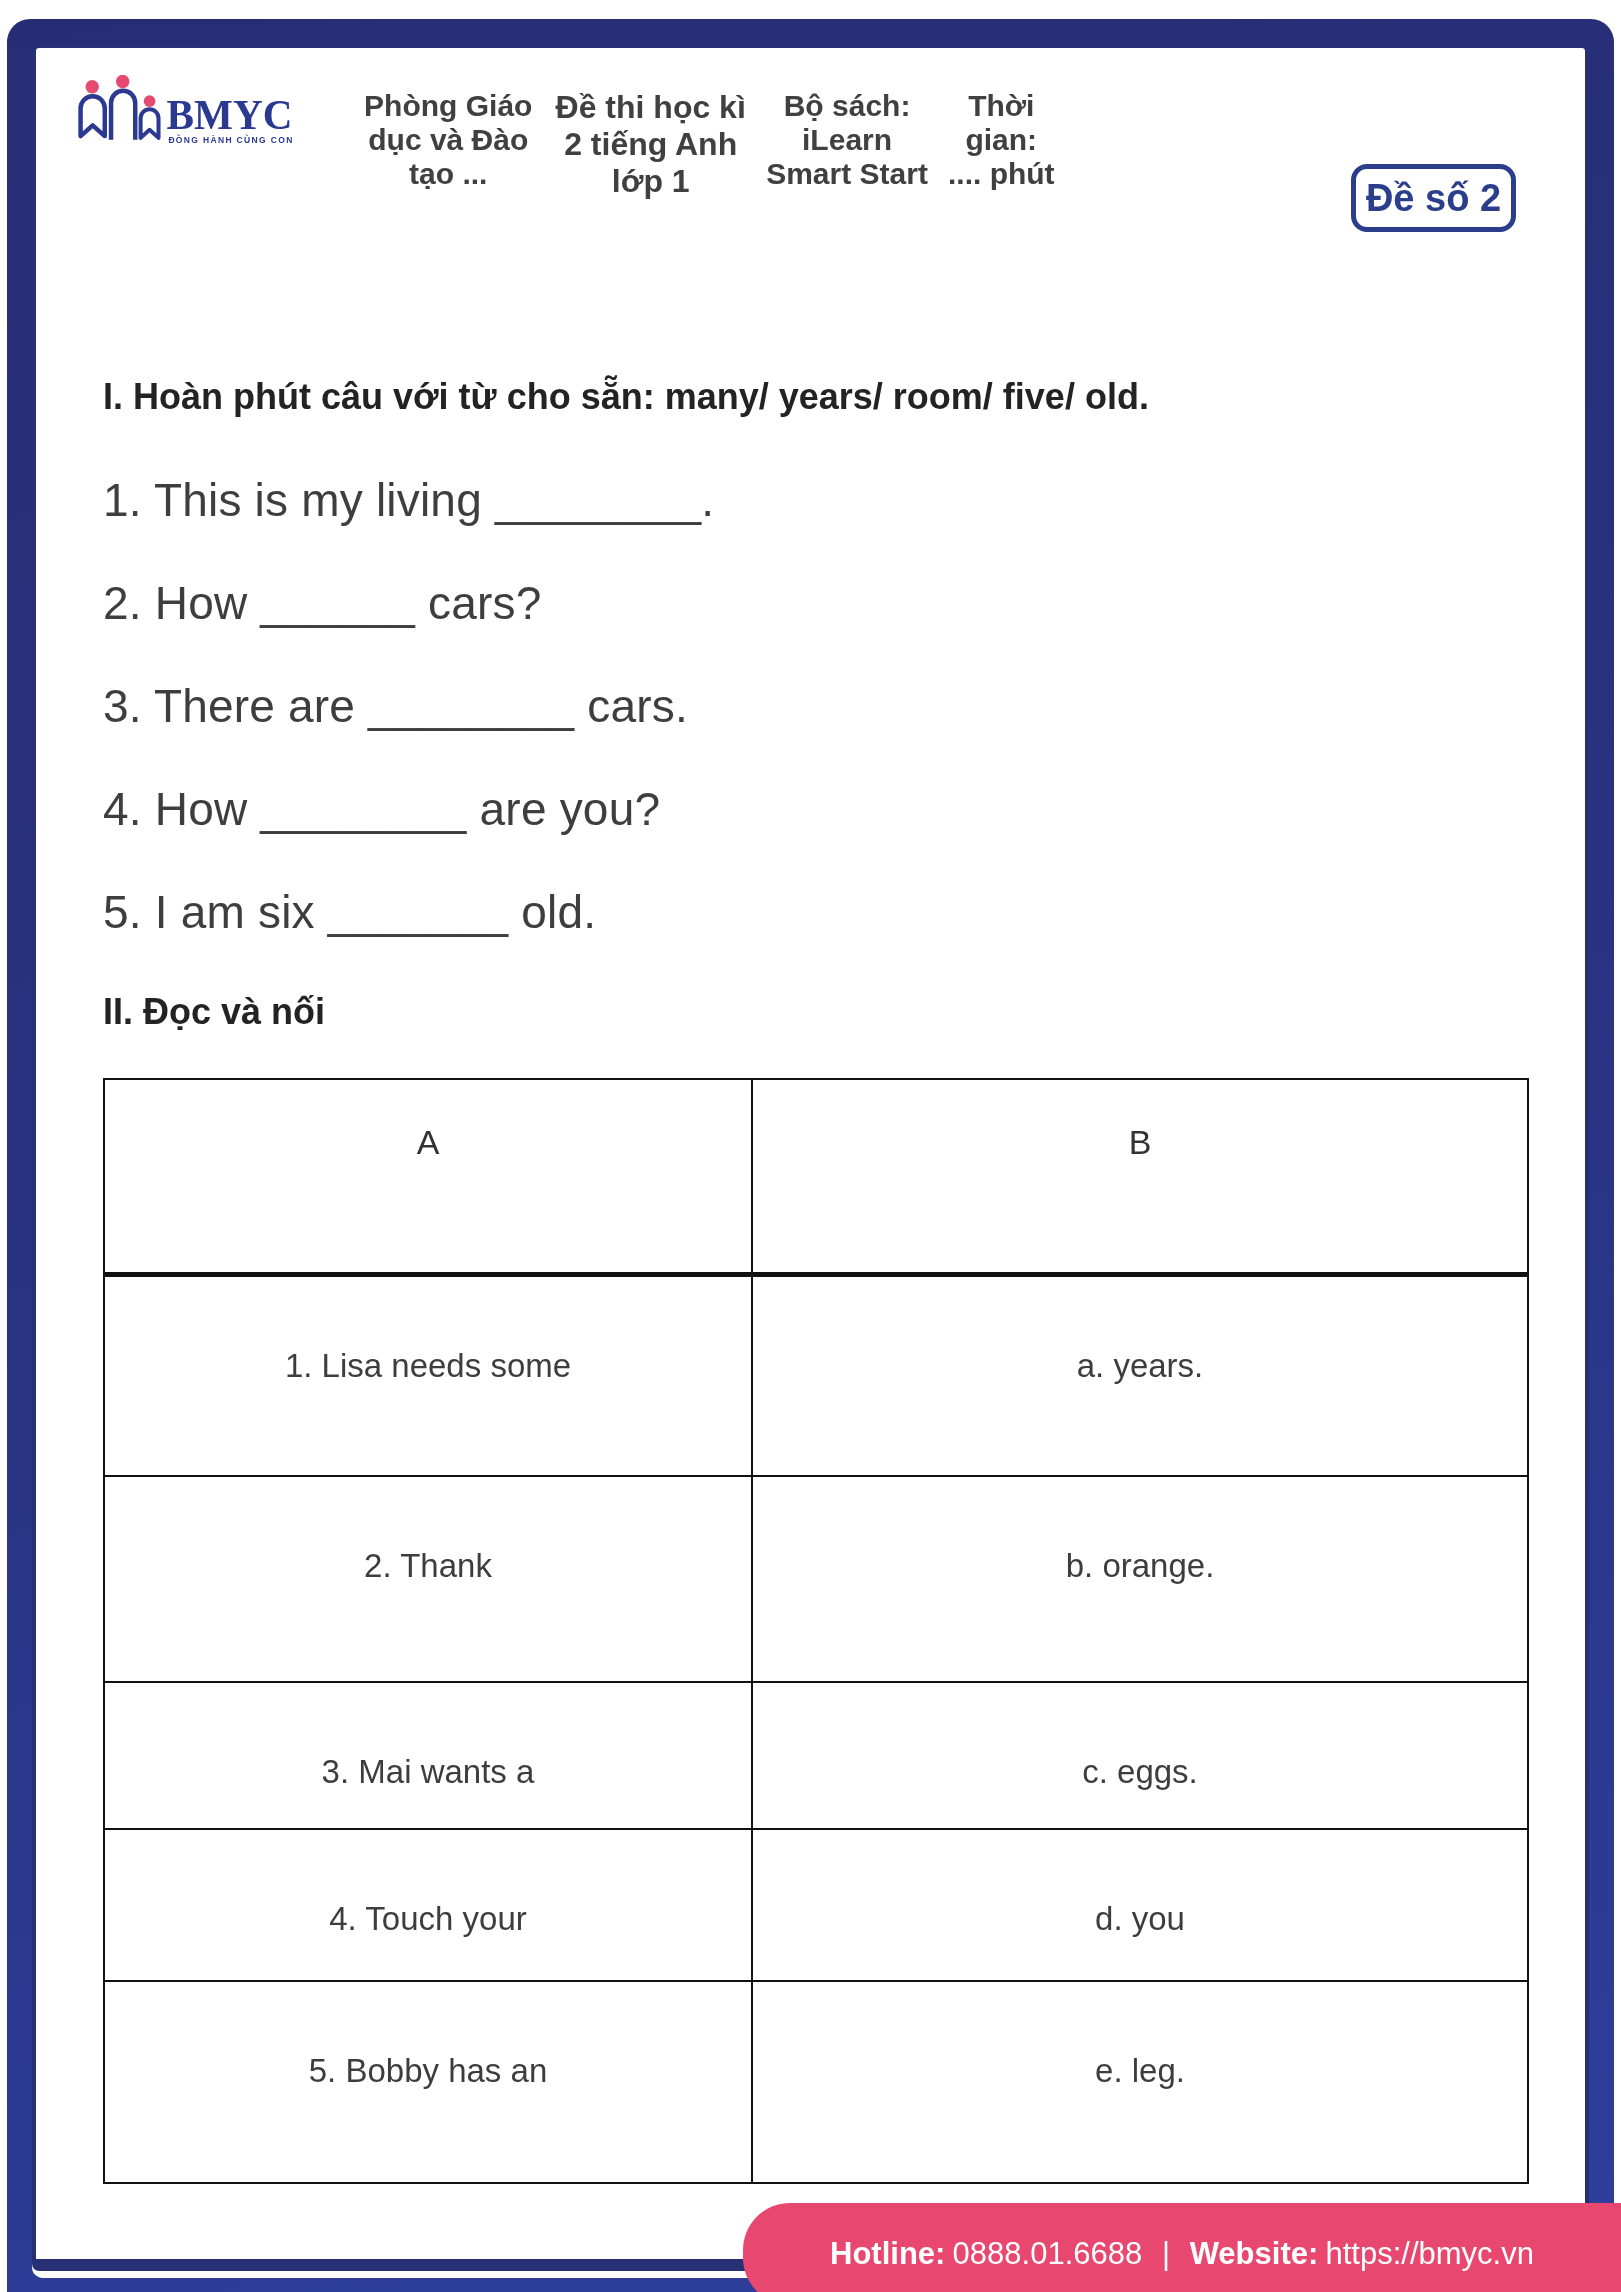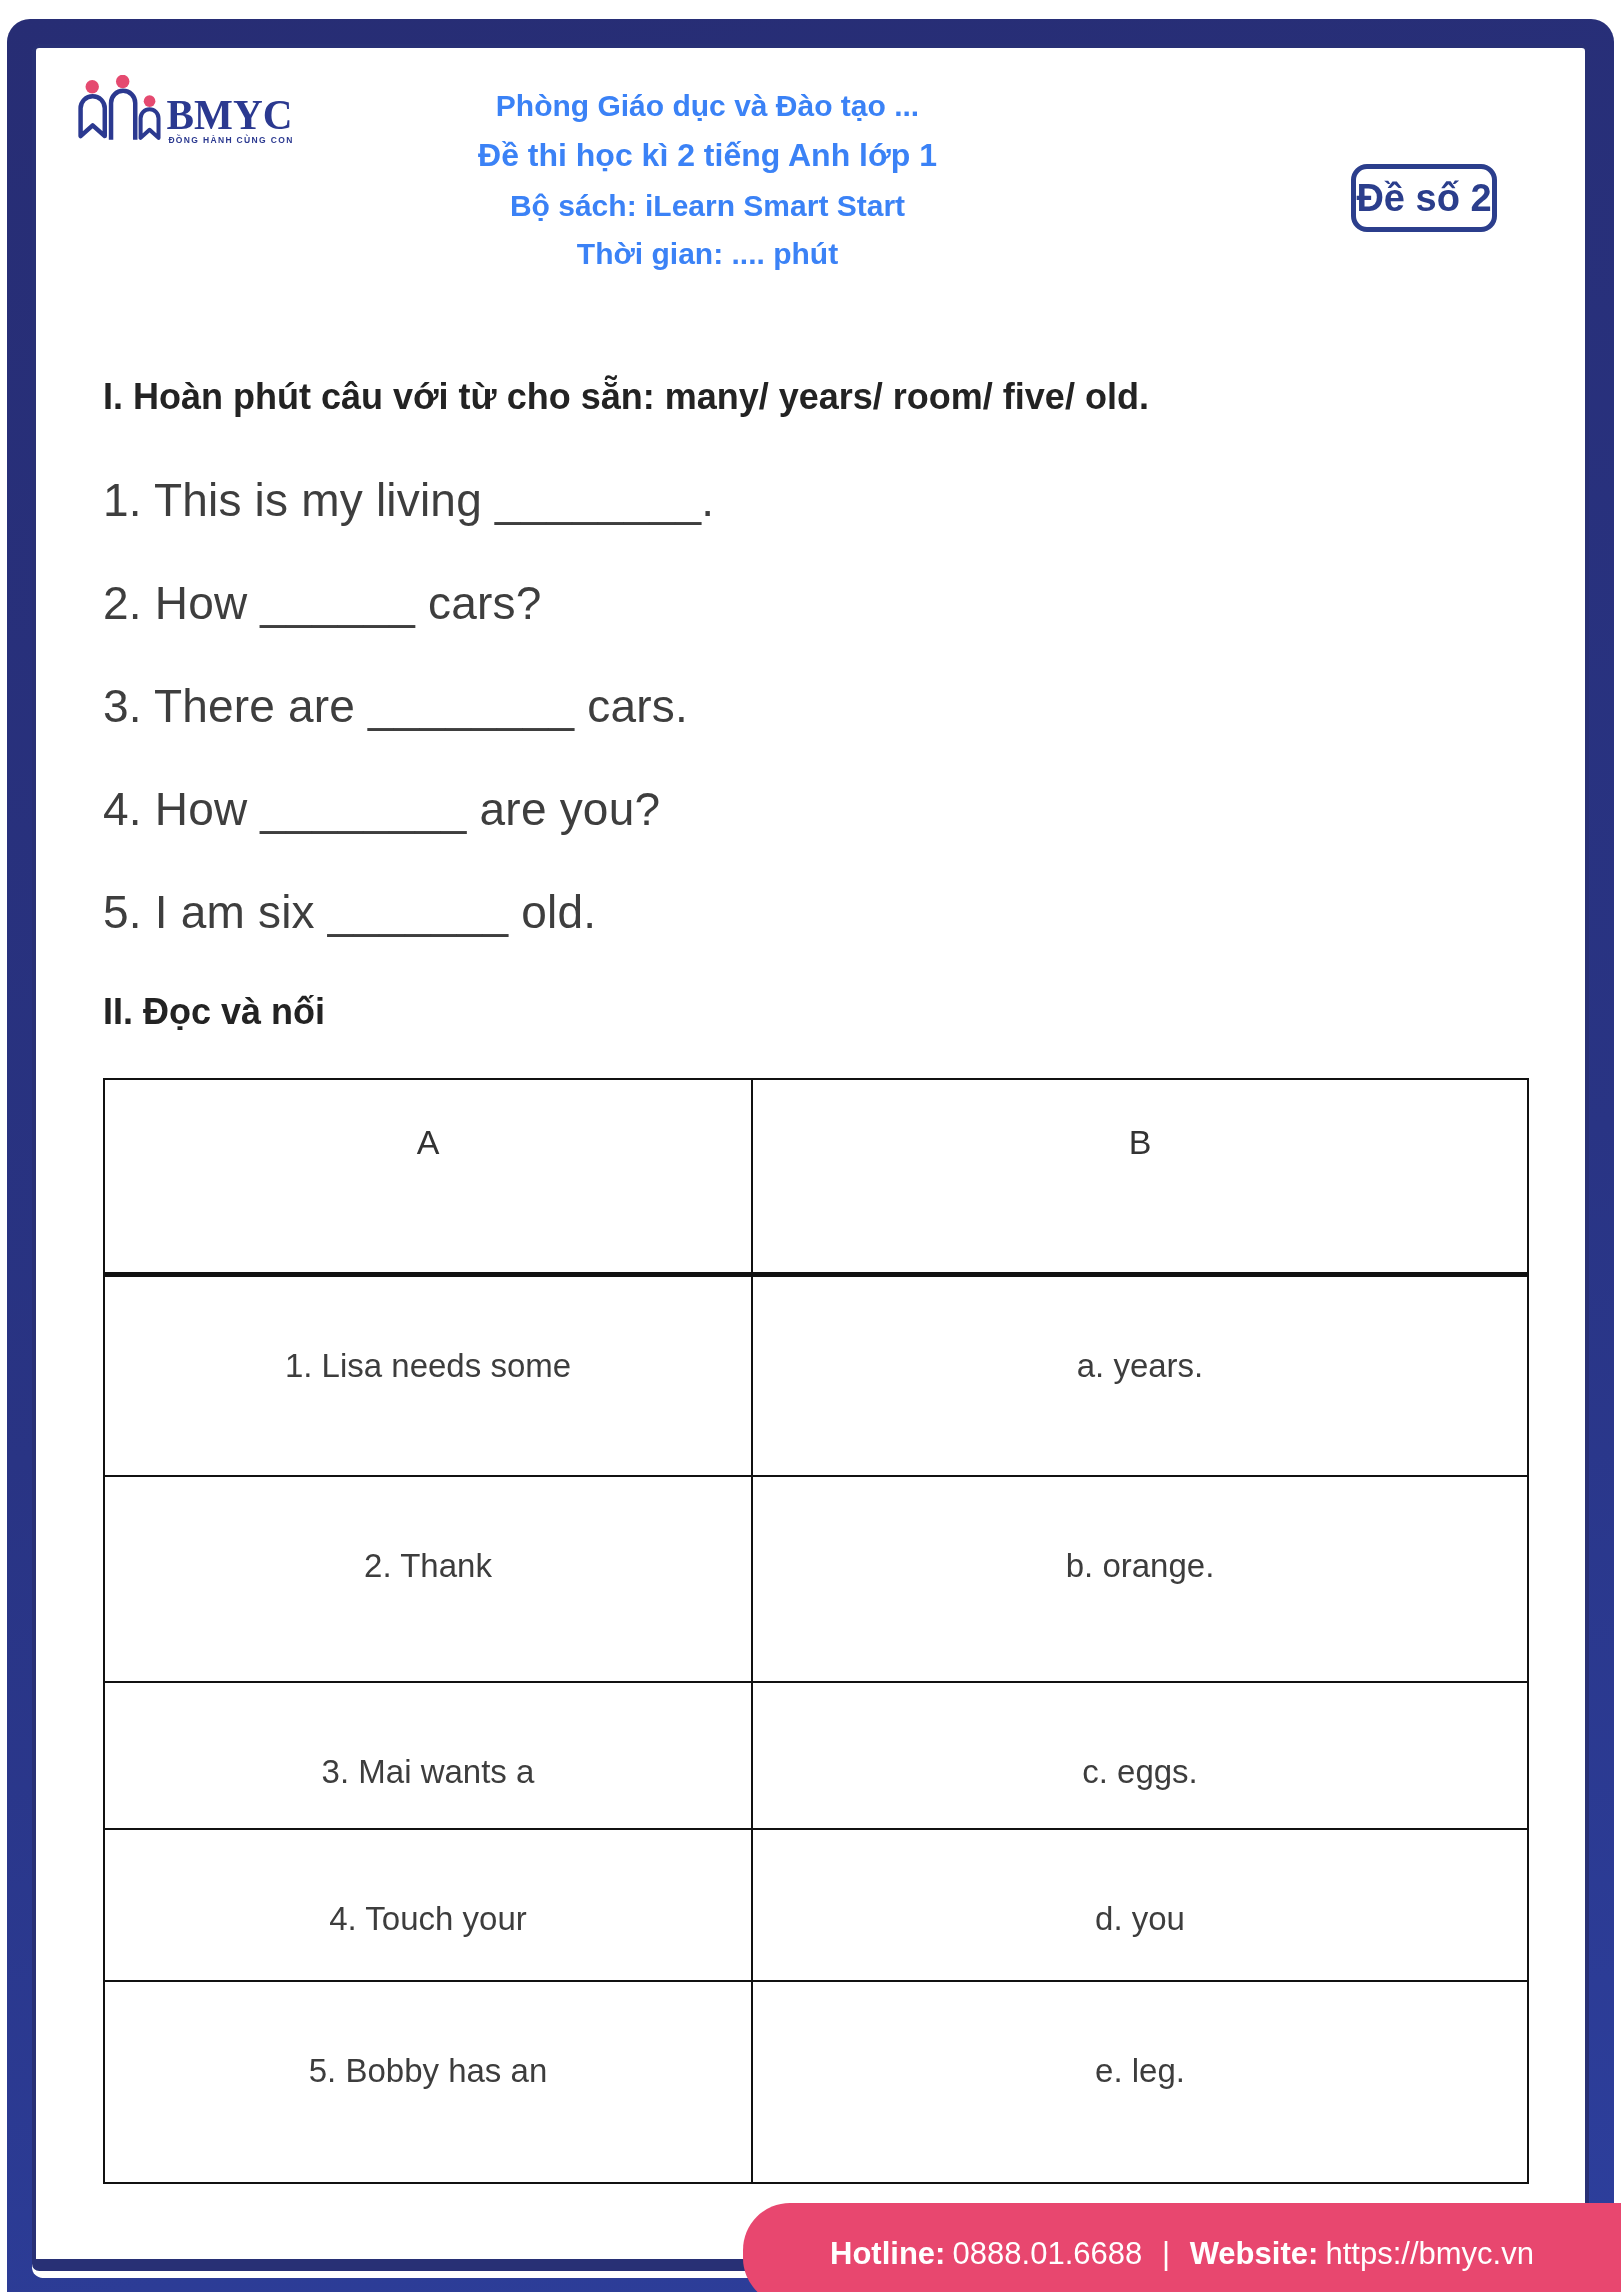--- a/index.html
+++ b/index.html
@@ -23,29 +23,29 @@
     border-radius:7.2px;background:#ffffff;
   }
   .content{position:absolute;inset:0;z-index:2;}
 
   
   .logo{position:absolute;left:77px;top:63px;width:215px;height:72px;}
 
   
   .header-block{
     position:absolute;left:358px;top:77px;width:699px;
-    display:flex;flex-direction:column;gap:14.3px;text-align:center;color:#3b82f6;
+    display:flex;gap:14.3px;text-align:center;color:#404040;
   }
   .h-line1,.h-line4{font-size:30px;font-weight:600;}
   .h-line2{font-size:32px;font-weight:700;}
   .h-line3{font-size:30px;font-weight:600;}
   .h-line3 .strong{font-weight:800;}
 
   .badge{
-    position:absolute;left:1351px;top:152px;width:146px;height:68px;box-sizing:border-box;
+    position:absolute;left:1351px;top:152px;width:165px;height:68px;box-sizing:border-box;
     border:5.4px solid #2B3E8C;border-radius:16px;
     display:flex;align-items:center;justify-content:center;
     font-size:38px;font-weight:700;color:#2B3E8C;background:#fff;
   }
 
   
   .s-heading{position:absolute;left:103px;font-size:36px;font-weight:700;color:#232323;}
   .q{position:absolute;left:103px;font-size:46px;color:#3e3e3e;letter-spacing:0.2px;}
 
   

